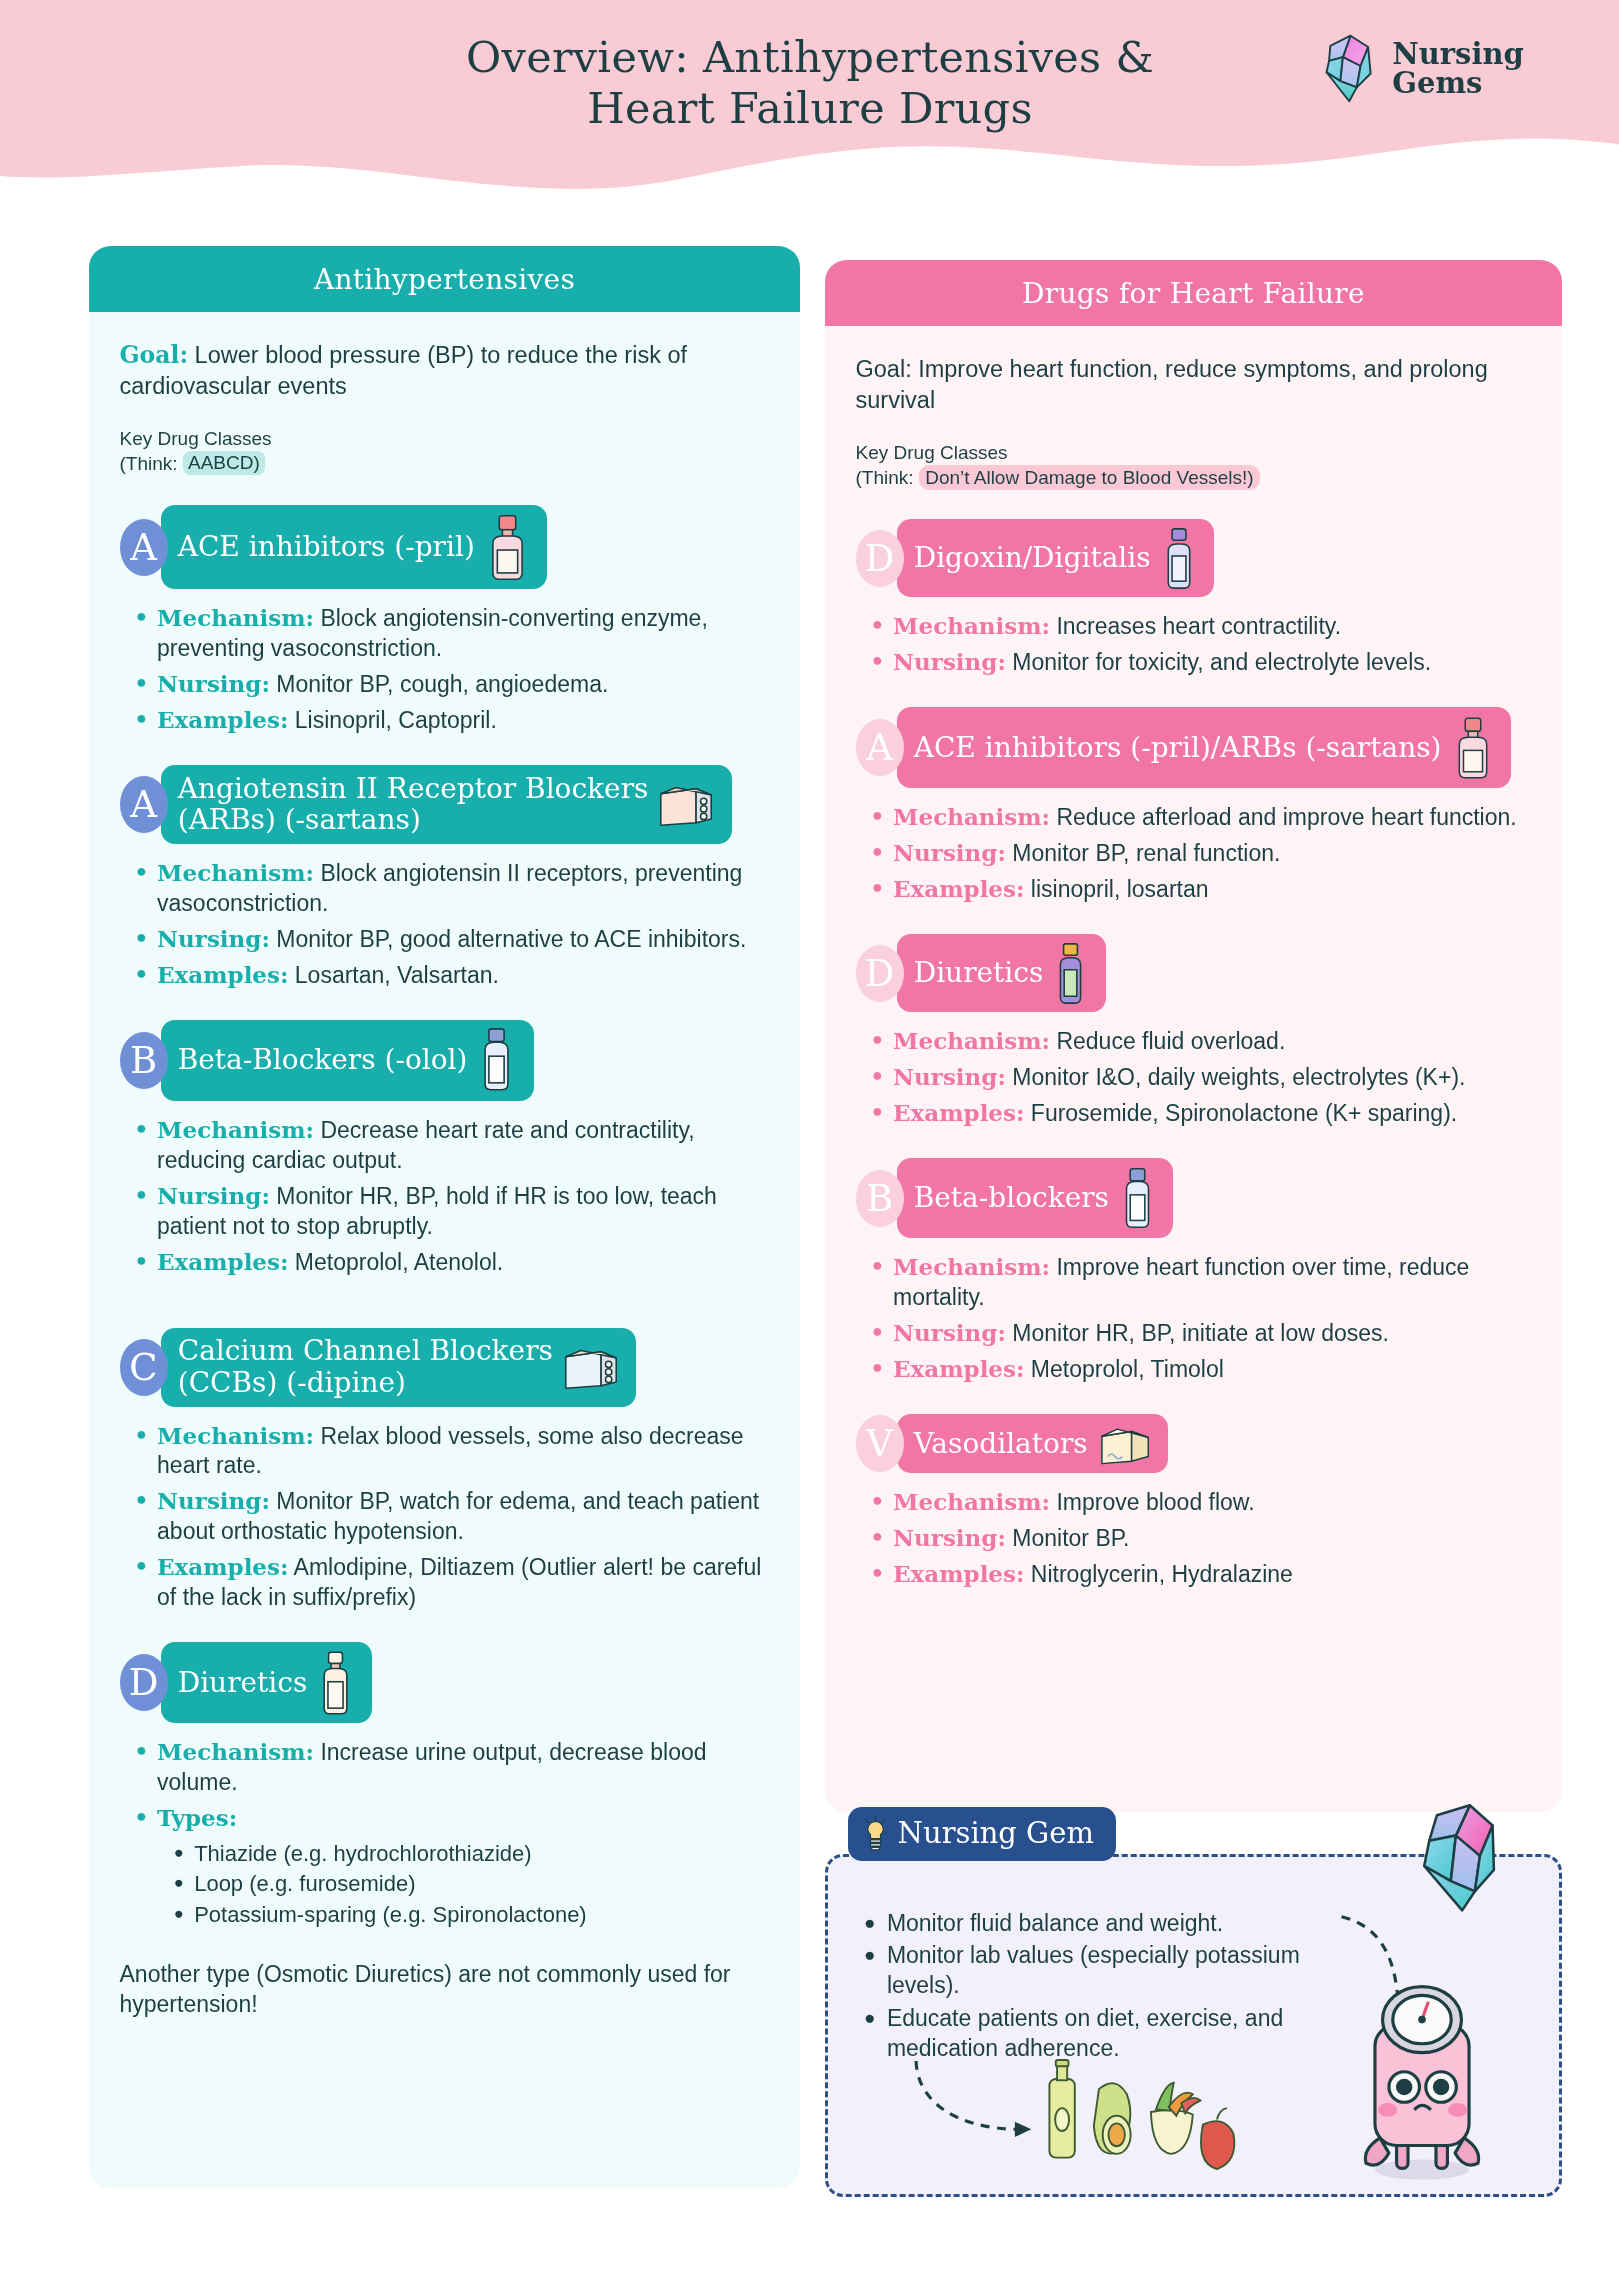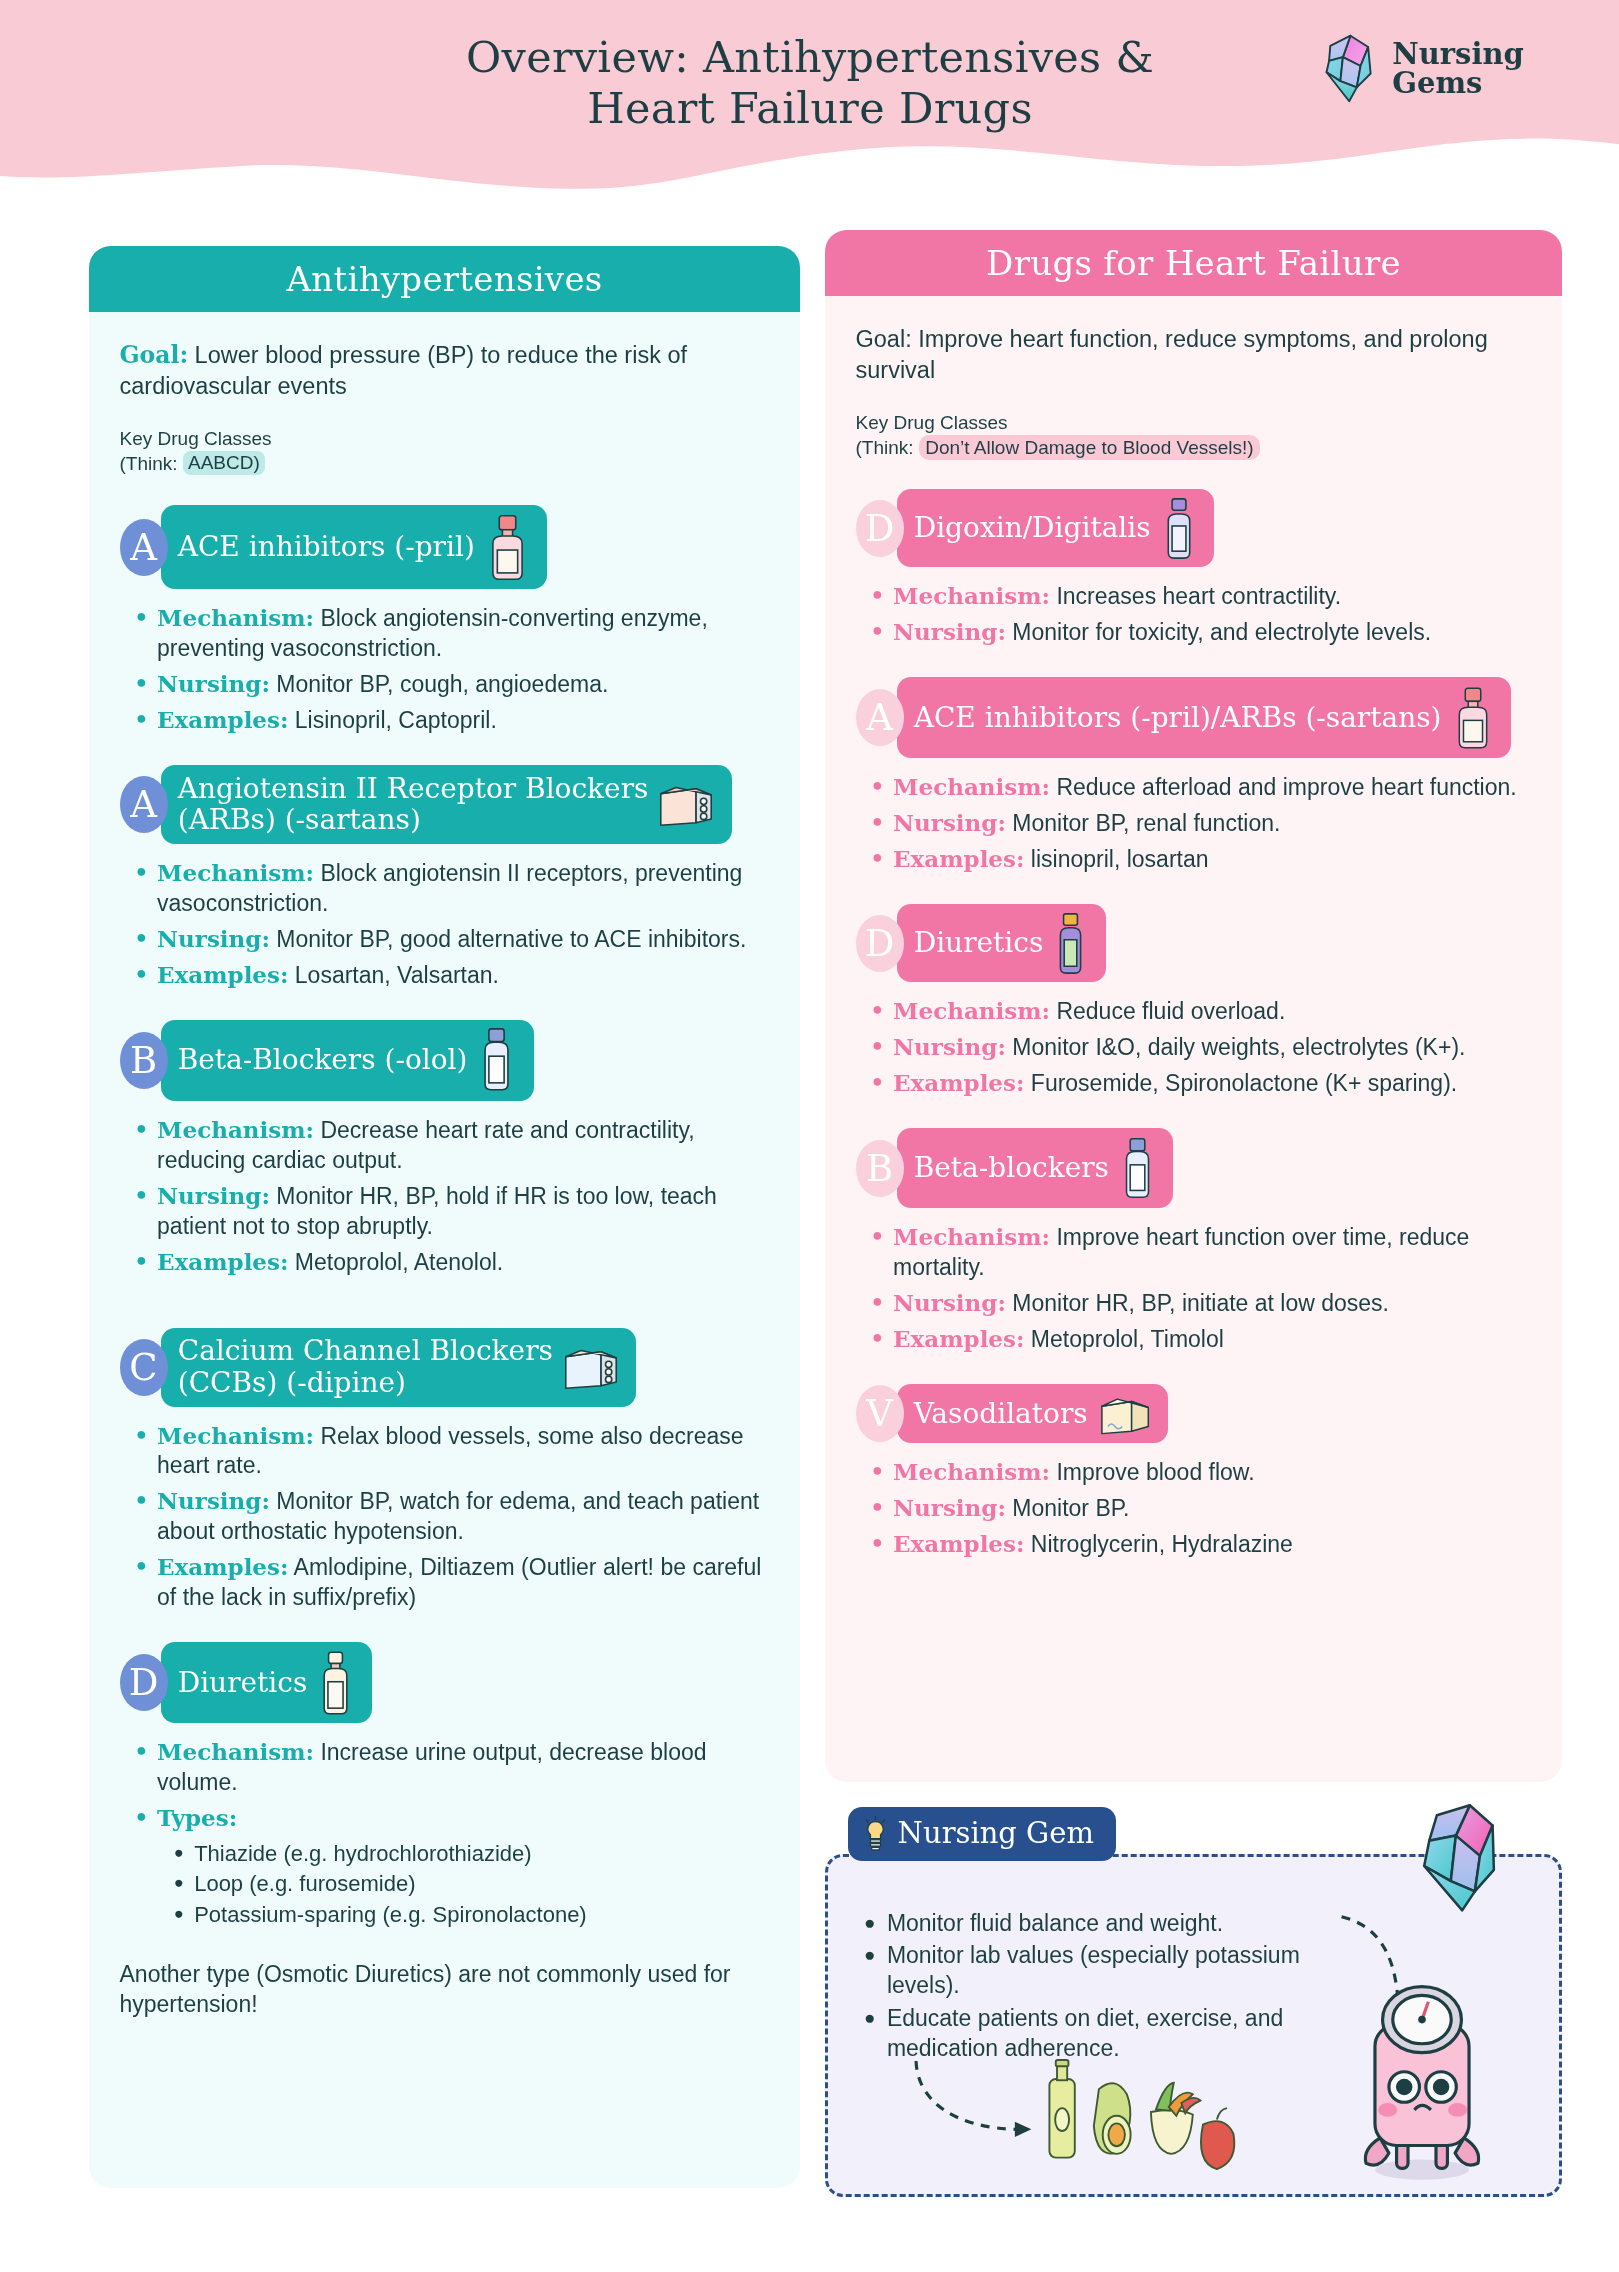--- a/index.html
+++ b/index.html
@@ -59,33 +59,33 @@
     color: #1d3f44;
   }
 
   
   .col {
     position: absolute;
     border-radius: 21.6px;
     overflow: hidden;
   }
   .col-left  { left: 89px;  top: 246px; width: 711px; height: 1942px; background: #effcfb; }
-  .col-right { left: 825px; top: 230px; width: 737px; height: 1552px; background: #fef4f5; }
+  .col-right { left: 825px; top: 260px; width: 737px; height: 1552px; background: #fef4f5; }
 
   .col-head {
     height: 66px;
     display: flex;
     align-items: center;
     justify-content: center;
   }
   .col-left  .col-head { background: #18aeab; }
   .col-right .col-head { background: #f176a5; }
   .col-head-text {
     font-family: "DejaVu Serif", serif;
-    font-size: 34px;
+    font-size: 28px;
     color: #ffffff;
     letter-spacing: 0.3px;
   }
 
   .col-body { padding: 28px 30.5px 19px 30.5px; }
 
   
   .goal {
     font-size: 23.5px;
     line-height: 1.33;

